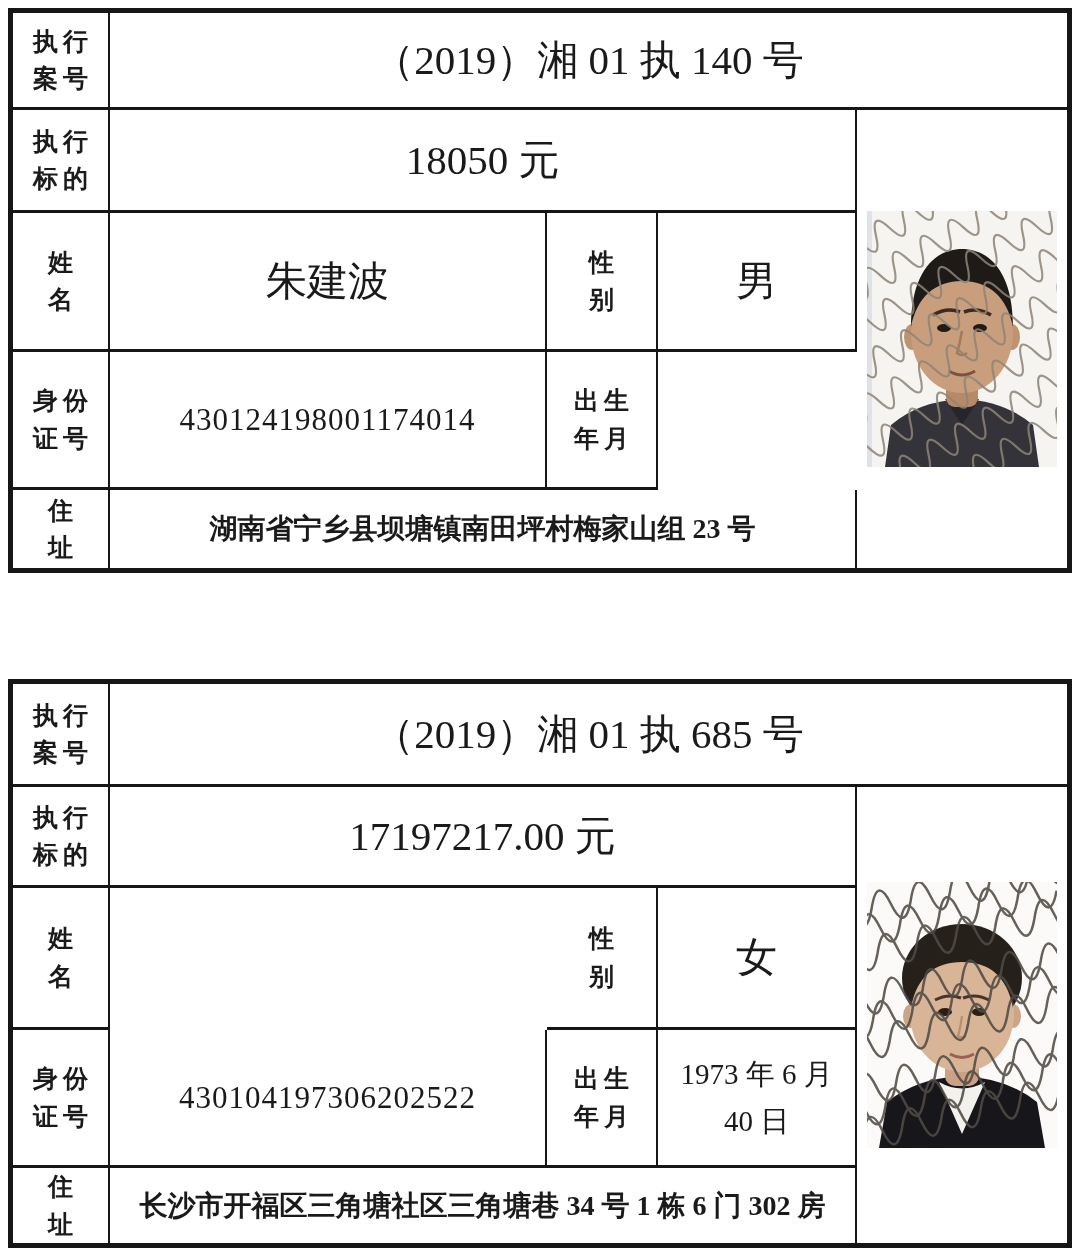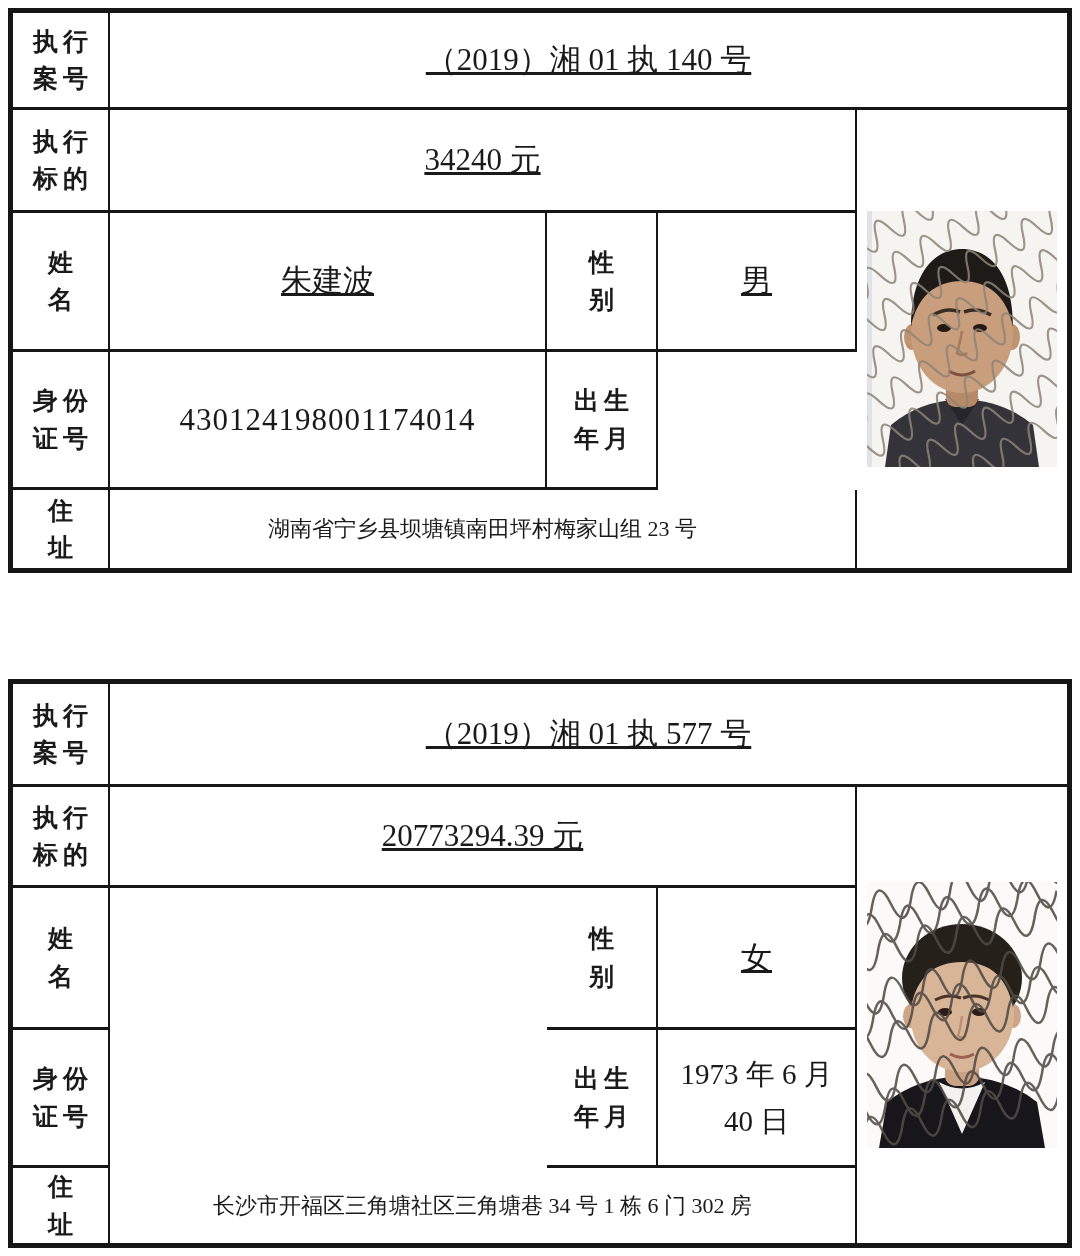--- a/index.html
+++ b/index.html
@@ -26,24 +26,24 @@
     border-bottom:3px solid #161616;
     display:flex;align-items:center;justify-content:center;
     text-align:center;overflow:hidden;
   }
   .no-r{border-right:none;}
   .no-b{border-bottom:none;}
   .lab{
     font-weight:bold;font-size:25px;line-height:1.5;
     white-space:pre-line;letter-spacing:5px;padding-left:5px;
   }
-  .val{font-size:31px;white-space:pre-line;text-decoration:underline;}
+  .val{font-size:41px;white-space:pre-line;}
   .val-id{font-size:31px;letter-spacing:1px;}
   .val-birth{font-size:29px;line-height:1.6;white-space:pre-line;}
-  .val-addr{font-size:22px;}
+  .val-addr{font-size:28px;font-weight:bold;}
   .a-caseL{grid-area:1/1/2/2}
   .a-caseV{grid-area:1/2/2/6}
   .a-amtL{grid-area:2/1/3/2}
   .a-amtV{grid-area:2/2/3/5}
   .a-photo{grid-area:2/5/6/6;display:flex;align-items:center;justify-content:center;}
   .a-nameL{grid-area:3/1/4/2}
   .a-nameV{grid-area:3/2/4/3}
   .a-genL{grid-area:3/3/4/4}
   .a-genV{grid-area:3/4/4/5}
   .a-idL{grid-area:4/1/5/2}
@@ -59,21 +59,21 @@
 
 <div class="page">
 
   <section class="rtable" id="table-1">
     <div class="cell lab a-caseL">执行
 案号</div>
     <div class="cell val a-caseV no-r">（2019）湘 01 执 140 号</div>
 
     <div class="cell lab a-amtL">执行
 标的</div>
-    <div class="cell val a-amtV">34240 元</div>
+    <div class="cell val a-amtV">18050 元</div>
 
     <div class="cell a-photo no-r no-b">
       <svg class="photo-svg" width="190" height="256" viewBox="0 0 190 256">
         <rect width="190" height="256" fill="#f6f4f1"></rect>
         <rect width="5" height="256" fill="#dfe2e6"></rect>
         <path d="M18,256 L24,214 Q52,190 95,188 Q138,190 166,214 L172,256 Z" fill="#34333a"></path>
         <path d="M78,188 L95,214 L112,188 Z" fill="#26252c"></path>
         <rect x="79" y="166" width="32" height="30" rx="9" fill="#b68a67"></rect>
         <ellipse cx="45" cy="126" rx="8" ry="13" fill="#bf9270"></ellipse>
         <ellipse cx="145" cy="126" rx="8" ry="13" fill="#bf9270"></ellipse>
@@ -113,25 +113,25 @@
 年月</div>
 
     <div class="cell lab a-addrL no-b">住
 址</div>
     <div class="cell val-addr a-addrV no-b cell">湖南省宁乡县坝塘镇南田坪村梅家山组 23 号</div>
   </section>
 
   <section class="rtable" id="table-2">
     <div class="cell lab a-caseL">执行
 案号</div>
-    <div class="cell val a-caseV no-r">（2019）湘 01 执 577 号</div>
+    <div class="cell val a-caseV no-r">（2019）湘 01 执 685 号</div>
 
     <div class="cell lab a-amtL">执行
 标的</div>
-    <div class="cell val a-amtV">20773294.39 元</div>
+    <div class="cell val a-amtV">17197217.00 元</div>
 
     <div class="cell a-photo no-r no-b">
       <svg class="photo-svg" width="190" height="266" viewBox="0 0 190 266">
         <rect width="190" height="266" fill="#fbfaf8"></rect>
         <path d="M12,266 L20,220 Q50,196 95,194 Q140,196 170,220 L178,266 Z" fill="#17161b"></path>
         <path d="M72,200 L95,252 L118,200 Q95,213 72,200 Z" fill="#f2f1ee"></path>
         <rect x="78" y="170" width="34" height="34" rx="10" fill="#cba183"></rect>
         <ellipse cx="44" cy="134" rx="8" ry="12" fill="#cda586"></ellipse>
         <ellipse cx="146" cy="134" rx="8" ry="12" fill="#cda586"></ellipse>
         <ellipse cx="95" cy="96" rx="60" ry="54" fill="#26201b"></ellipse>
@@ -158,20 +158,21 @@
     </div>
 
     <div class="cell lab a-nameL">姓
 名</div>
     <div class="cell lab a-genL">性
 别</div>
     <div class="cell val a-genV">女</div>
 
     <div class="cell lab a-idL">身份
 证号</div>
+    <div class="cell val-id a-idV cell">430104197306202522</div>
     <div class="cell lab a-birL">出生
 年月</div>
     <div class="cell val-birth a-birV cell">1973 年 6 月
 40 日</div>
 
     <div class="cell lab a-addrL no-b">住
 址</div>
     <div class="cell val-addr a-addrV no-b cell">长沙市开福区三角塘社区三角塘巷 34 号 1 栋 6 门 302 房</div>
   </section>
 

